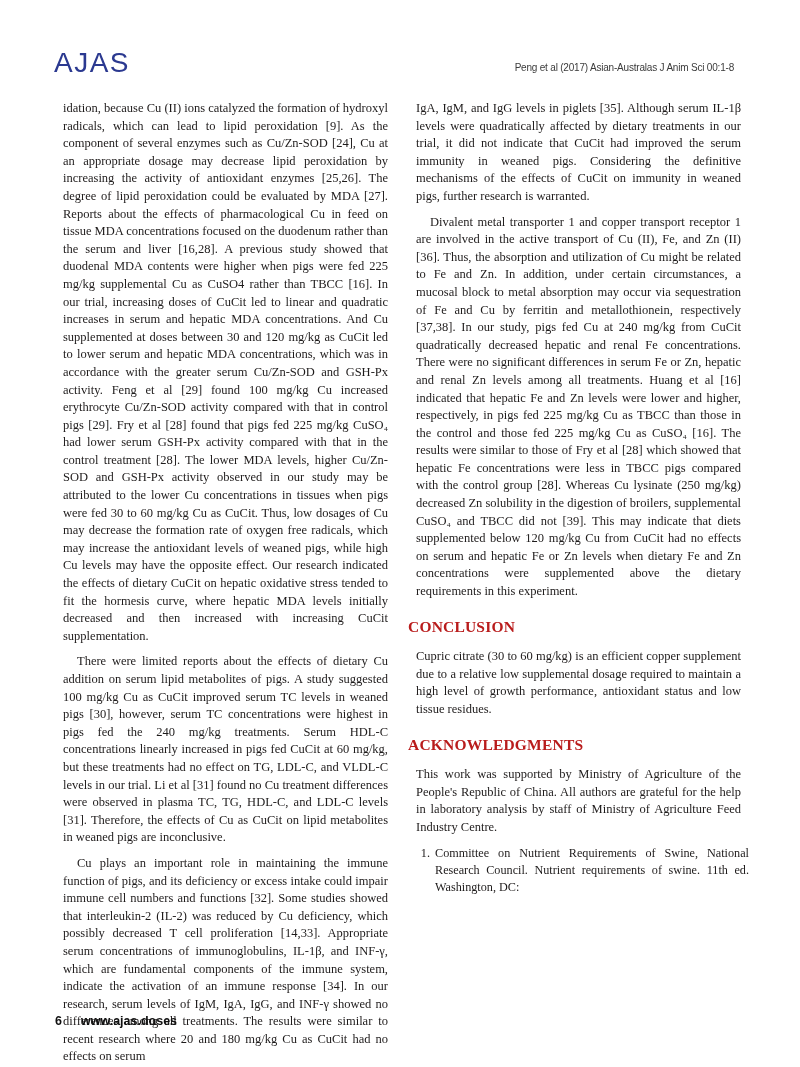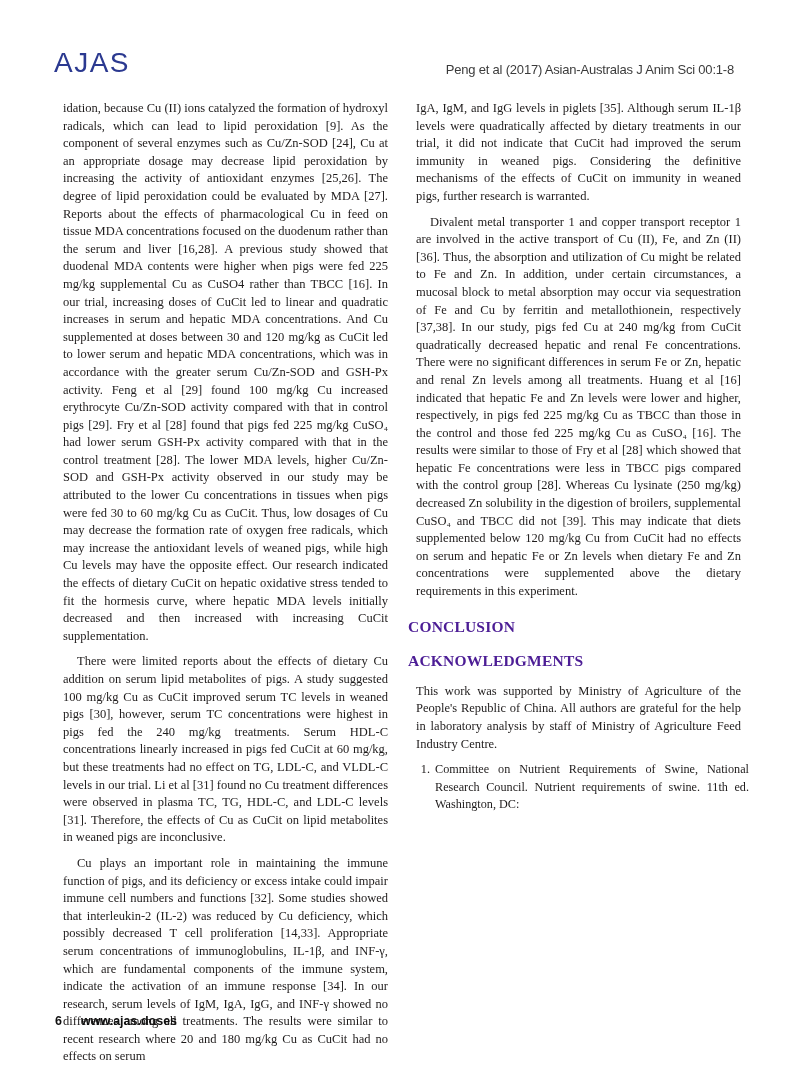--- a/index.html
+++ b/index.html
@@ -22,21 +22,21 @@
     font-size: 28px;
     font-weight: 500;
     letter-spacing: 1.5px;
     color: #2b3990;
   }
   .citation {
     position: absolute;
     right: 52px;
     top: 62px;
     font-family: "Liberation Sans", sans-serif;
-    font-size: 13px;
+    font-size: 10px;
     color: #3b3b3b;
     letter-spacing: -0.2px;
   }
   
   .col {
     position: absolute;
     top: 92px;
     width: 341px;
     font-size: 12.5px;
     line-height: 17.6px;
@@ -45,21 +45,21 @@
     -webkit-hyphens: auto;
   }
   .col-left  { left: 55px; }
   .col-right { left: 408px; }
   .col p { margin: 8px; }
   .col p.indent { text-indent: 14px; }
   h2.section-heading {
     font-family: "Liberation Serif", serif;
     font-size: 15.5px;
     font-weight: 700;
-    color: #4c1d95;
+    color: #b91c1c;
     letter-spacing: 0.2px;
     margin: 17px 0 13px 0;
     text-align: left;
   }
   
   .ref-list { margin-top: 2px; }
   .ref-item {
     display: flex;
     font-size: 12.2px;
     line-height: 17.4px;
@@ -99,20 +99,21 @@
     <p>idation, because Cu (II) ions catalyzed the formation of hydroxyl radicals, which can lead to lipid peroxidation [9]. As the component of several enzymes such as Cu/Zn-SOD [24], Cu at an appropriate dosage may decrease lipid peroxidation by increasing the activity of antioxidant enzymes [25,26]. The degree of lipid peroxidation could be evaluated by MDA [27]. Reports about the effects of pharmacological Cu in feed on tissue MDA concentrations focused on the duodenum rather than the serum and liver [16,28]. A previous study showed that duodenal MDA contents were higher when pigs were fed 225 mg/kg supplemental Cu as CuSO4 rather than TBCC [16]. In our trial, increasing doses of CuCit led to linear and quadratic increases in serum and hepatic MDA concentrations. And Cu supplemented at doses between 30 and 120 mg/kg as CuCit led to lower serum and hepatic MDA concentrations, which was in accordance with the greater serum Cu/Zn-SOD and GSH-Px activity. Feng et al [29] found 100 mg/kg Cu increased erythrocyte Cu/Zn-SOD activity compared with that in control pigs [29]. Fry et al [28] found that pigs fed 225 mg/kg CuSO₄ had lower serum GSH-Px activity compared with that in the control treatment [28]. The lower MDA levels, higher Cu/Zn-SOD and GSH-Px activity observed in our study may be attributed to the lower Cu concentrations in tissues when pigs were fed 30 to 60 mg/kg Cu as CuCit. Thus, low dosages of Cu may decrease the formation rate of oxygen free radicals, which may increase the antioxidant levels of weaned pigs, while high Cu levels may have the opposite effect. Our research indicated the effects of dietary CuCit on hepatic oxidative stress tended to fit the hormesis curve, where hepatic MDA levels initially decreased and then increased with increasing CuCit supplementation.</p>
     <p class="indent">There were limited reports about the effects of dietary Cu addition on serum lipid metabolites of pigs. A study suggested 100 mg/kg Cu as CuCit improved serum TC levels in weaned pigs [30], however, serum TC concentrations were highest in pigs fed the 240 mg/kg treatments. Serum HDL-C concentrations linearly increased in pigs fed CuCit at 60 mg/kg, but these treatments had no effect on TG, LDL-C, and VLDL-C levels in our trial. Li et al [31] found no Cu treatment differences were observed in plasma TC, TG, HDL-C, and LDL-C levels [31]. Therefore, the effects of Cu as CuCit on lipid metabolites in weaned pigs are inconclusive.</p>
     <p class="indent">Cu plays an important role in maintaining the immune function of pigs, and its deficiency or excess intake could impair immune cell numbers and functions [32]. Some studies showed that interleukin-2 (IL-2) was reduced by Cu deficiency, which possibly decreased T cell proliferation [14,33]. Appropriate serum concentrations of immunoglobulins, IL-1β, and INF-γ, which are fundamental components of the immune system, indicate the activation of an immune response [34]. In our research, serum levels of IgM, IgA, IgG, and INF-γ showed no differences among all treatments. The results were similar to recent research where 20 and 180 mg/kg Cu as CuCit had no effects on serum</p>
   </div>
 
   <div class="col col-right">
     <p>IgA, IgM, and IgG levels in piglets [35]. Although serum IL-1β levels were quadratically affected by dietary treatments in our trial, it did not indicate that CuCit had improved the serum immunity in weaned pigs. Considering the definitive mechanisms of the effects of CuCit on immunity in weaned pigs, further research is warranted.</p>
     <p class="indent">Divalent metal transporter 1 and copper transport receptor 1 are involved in the active transport of Cu (II), Fe, and Zn (II) [36]. Thus, the absorption and utilization of Cu might be related to Fe and Zn. In addition, under certain circumstances, a mucosal block to metal absorption may occur via sequestration of Fe and Cu by ferritin and metallothionein, respectively [37,38]. In our study, pigs fed Cu at 240 mg/kg from CuCit quadratically decreased hepatic and renal Fe concentrations. There were no significant differences in serum Fe or Zn, hepatic and renal Zn levels among all treatments. Huang et al [16] indicated that hepatic Fe and Zn levels were lower and higher, respectively, in pigs fed 225 mg/kg Cu as TBCC than those in the control and those fed 225 mg/kg Cu as CuSO₄ [16]. The results were similar to those of Fry et al [28] which showed that hepatic Fe concentrations were less in TBCC pigs compared with the control group [28]. Whereas Cu lysinate (250 mg/kg) decreased Zn solubility in the digestion of broilers, supplemental CuSO₄ and TBCC did not [39]. This may indicate that diets supplemented below 120 mg/kg Cu from CuCit had no effects on serum and hepatic Fe or Zn levels when dietary Fe and Zn concentrations were supplemented above the dietary requirements in this experiment.</p>
 
     <h2 class="section-heading">CONCLUSION</h2>
+    <p>Cupric citrate (30 to 60 mg/kg) is an efficient copper supplement due to a relative low supplemental dosage required to maintain a high level of growth performance, antioxidant status and low tissue residues.</p>
 
 
     <h2 class="section-heading">ACKNOWLEDGMENTS</h2>
     <p>This work was supported by Ministry of Agriculture of the People's Republic of China. All authors are grateful for the help in laboratory analysis by staff of Ministry of Agriculture Feed Industry Centre.</p>
 
     <div class="ref-list">
       <div class="ref-item">
         <span class="ref-num">1.</span>
         <span class="ref-text">Committee on Nutrient Requirements of Swine, National Research Council. Nutrient requirements of swine. 11th ed. Washington, DC:</span>
       </div>

